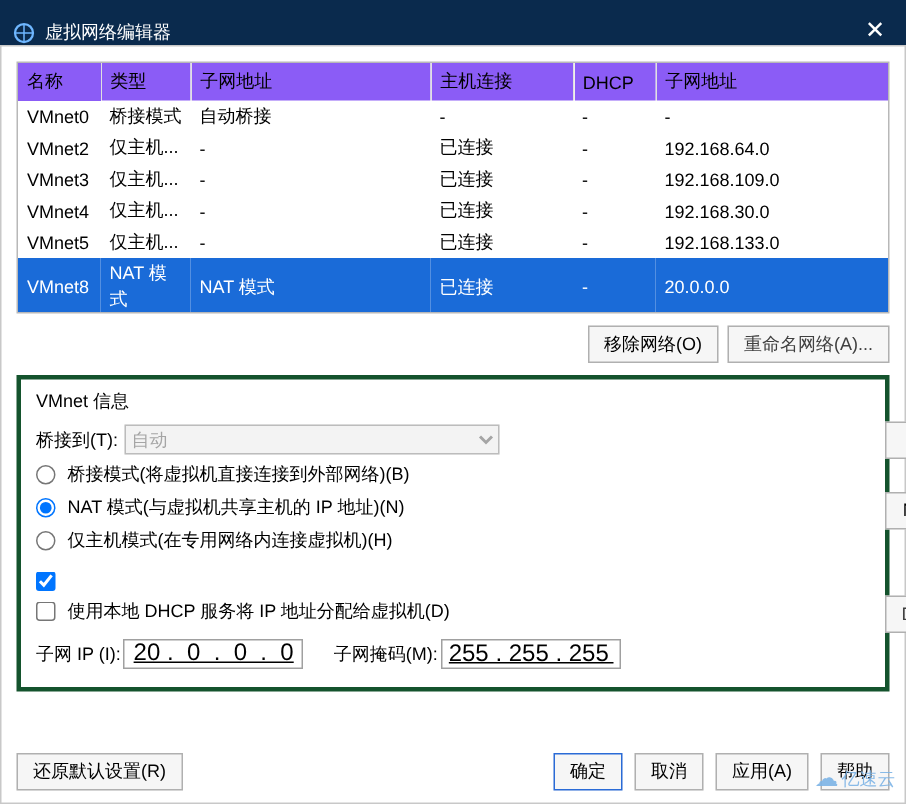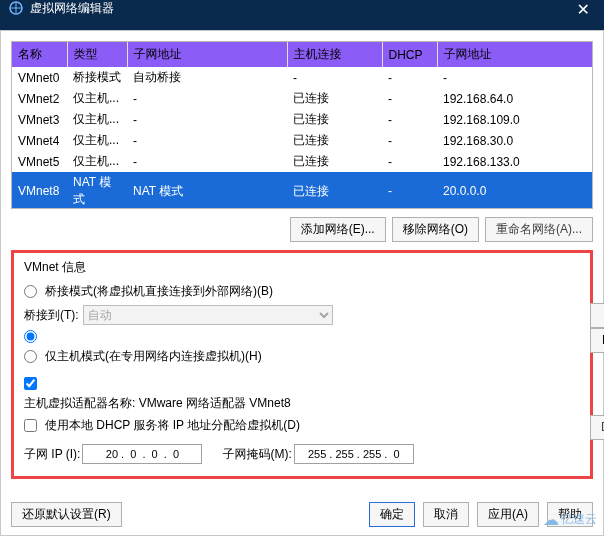--- a/index.html
+++ b/index.html
@@ -1,43 +1,43 @@
 <!DOCTYPE html>
 <html><head>
 <meta charset="utf-8">
 <style>
   * { box-sizing: border-box; font-family: "Microsoft YaHei", "SimSun", Arial, sans-serif; }
   body { margin: 0; background: #fff; width: 604px; height: 536px; overflow: hidden; position: relative; }
 
-  .titlebar { height: 30px; background: #0a2a4d; color: #fff; display: flex; align-items: flex-start; padding: 0 8px; font-size: 12px; }
+  .titlebar { height: 30px; background: #0a2a4d; color: #fff; display: flex; align-items: flex-end; padding: 0 8px; font-size: 12px; }
   .titlebar .icon { width: 16px; height: 16px; margin-right: 6px; }
   .titlebar .close { margin-left: auto; font-size: 16px; cursor: pointer; padding: 0 6px; }
 
   .dialog-body { padding: 10px; border: 1px solid #c8c8c8; height: calc(100% - 30px); position: relative; }
 
   .table-wrap { border: 1px solid #b8b8b8; height: 168px; overflow: hidden; }
   table { width: 100%; border-collapse: collapse; font-size: 12px; }
   thead th { text-align: left; font-weight: normal; padding: 4px 6px; border-right: 1px solid #e0e0e0; background: #8b5cf6; position: sticky; top:0; }
   thead th:last-child { border-right: none; }
   tbody tr td { padding: 2px 6px; }
   tbody tr.selected td { background: #1a6bd8; color: #fff; }
 
   .row-btns { display: flex; justify-content: flex-end; gap: 6px; margin: 8px 0; }
   .btn { font-size: 12px; padding: 3px 10px; border: 1px solid #b0b0b0; background: #f6f6f6; cursor: pointer; white-space: nowrap; }
   .btn:disabled, .btn.disabled { color: #404040; cursor: default; }
   .btn.default { border: 1px solid #2a6bd6; }
 
-  .fieldset { border: 3px solid #ef4444; padding: 8px 10px 12px; margin-top: 2px; position: relative; }
+  .fieldset { border: 3px solid #14532d; padding: 8px 10px 12px; margin-top: 2px; position: relative; }
   .legend { font-size: 12px; position: relative; top: -2px; }
   .fieldset .line { display: flex; align-items: center; font-size: 12px; margin: 5px 0; gap: 4px; }
   .fieldset .line input[type=radio], .fieldset .line input[type=checkbox] { margin: 0 4px 0 0; vertical-align: middle; }
   .indent { margin-left: 18px; }
   .select { font-size: 12px; width: 250px; height: 20px; border: 1px solid #a0a0a0; }
   .side-btn { position: absolute; right: -110px; width: 100px; }
-  .txt-in { font-size: 11px; border: 1px solid #a0a0a0; padding: 1px 4px; height: 20px; text-align: center; }
+  .txt-in { font-size: 16px; border: 1px solid #a0a0a0; padding: 1px 4px; height: 20px; text-align: center; text-decoration: underline; }
   .ipline { display: flex; align-items: center; gap: 2px; font-size: 12px; margin-top: 10px; }
   .ipbox { width: 120px; }
 
   .bottom-bar { position: absolute; left: 10px; right: 10px; bottom: 8px; display: flex; align-items: center; gap: 8px; }
   .bottom-bar .spacer { flex: 1; }
 
   .watermark { position: absolute; right: 6px; bottom: 6px; font-size: 12px; color: #7db4e6; display: flex; align-items: center; gap: 2px; opacity: .9; pointer-events: none; }
   .watermark .cloud { font-size: 16px; }
   .col-name{width:55px}.col-type{width:60px}.col-ext{width:160px}.col-host{width:95px}.col-dhcp{width:55px}
 </style>
@@ -114,55 +114,52 @@
             <td>NAT 模式</td>
             <td>已连接</td>
             <td>-</td>
             <td>20.0.0.0</td>
           </tr>
         </tbody>
     </table>
   </div>
 
   <div class="row-btns">
-    <button class="btn">添加网络(E)...</button>
     <button class="btn">移除网络(O)</button>
     <button class="btn disabled">重命名网络(A)...</button>
   </div>
 
   <div class="fieldset">
     <div class="legend">VMnet 信息</div>
 
-    <div class="line">
-      <input type="radio" name="mode" style="">
-      <span>桥接模式(将虚拟机直接连接到外部网络)(B)</span>
-    </div>
     <div class="line indent" style="position:relative;">
       <span>桥接到(T):</span>
       <select class="select" disabled="">
         <option>自动</option>
       </select>
       <button class="btn disabled side-btn" style="top:-2px;">自动设置(U)...</button>
     </div>
+    <div class="line">
+      <input type="radio" name="mode" style="">
+      <span>桥接模式(将虚拟机直接连接到外部网络)(B)</span>
+    </div>
 
     <div class="line" style="position:relative;">
       <input type="radio" name="mode" checked="" style="">
+      <span>NAT 模式(与虚拟机共享主机的 IP 地址)(N)</span>
       <button class="btn side-btn" style="top:-2px;">NAT 设置(S)...</button>
     </div>
 
     <div class="line">
       <input type="radio" name="mode" style="">
       <span>仅主机模式(在专用网络内连接虚拟机)(H)</span>
     </div>
 
     <div class="line" style="margin-top:12px;">
       <input type="checkbox" checked="" style="">
-    </div>
-    <div class="line indent">
-      <span>主机虚拟适配器名称: VMware 网络适配器 VMnet8</span>
     </div>
 
     <div class="line" style="position:relative;">
       <input type="checkbox" style="">
       <span>使用本地 DHCP 服务将 IP 地址分配给虚拟机(D)</span>
       <button class="btn disabled side-btn" style="top:-2px;">DHCP 设置(P)...</button>
     </div>
 
     <div class="ipline">
       <span>子网 IP (I):</span>

